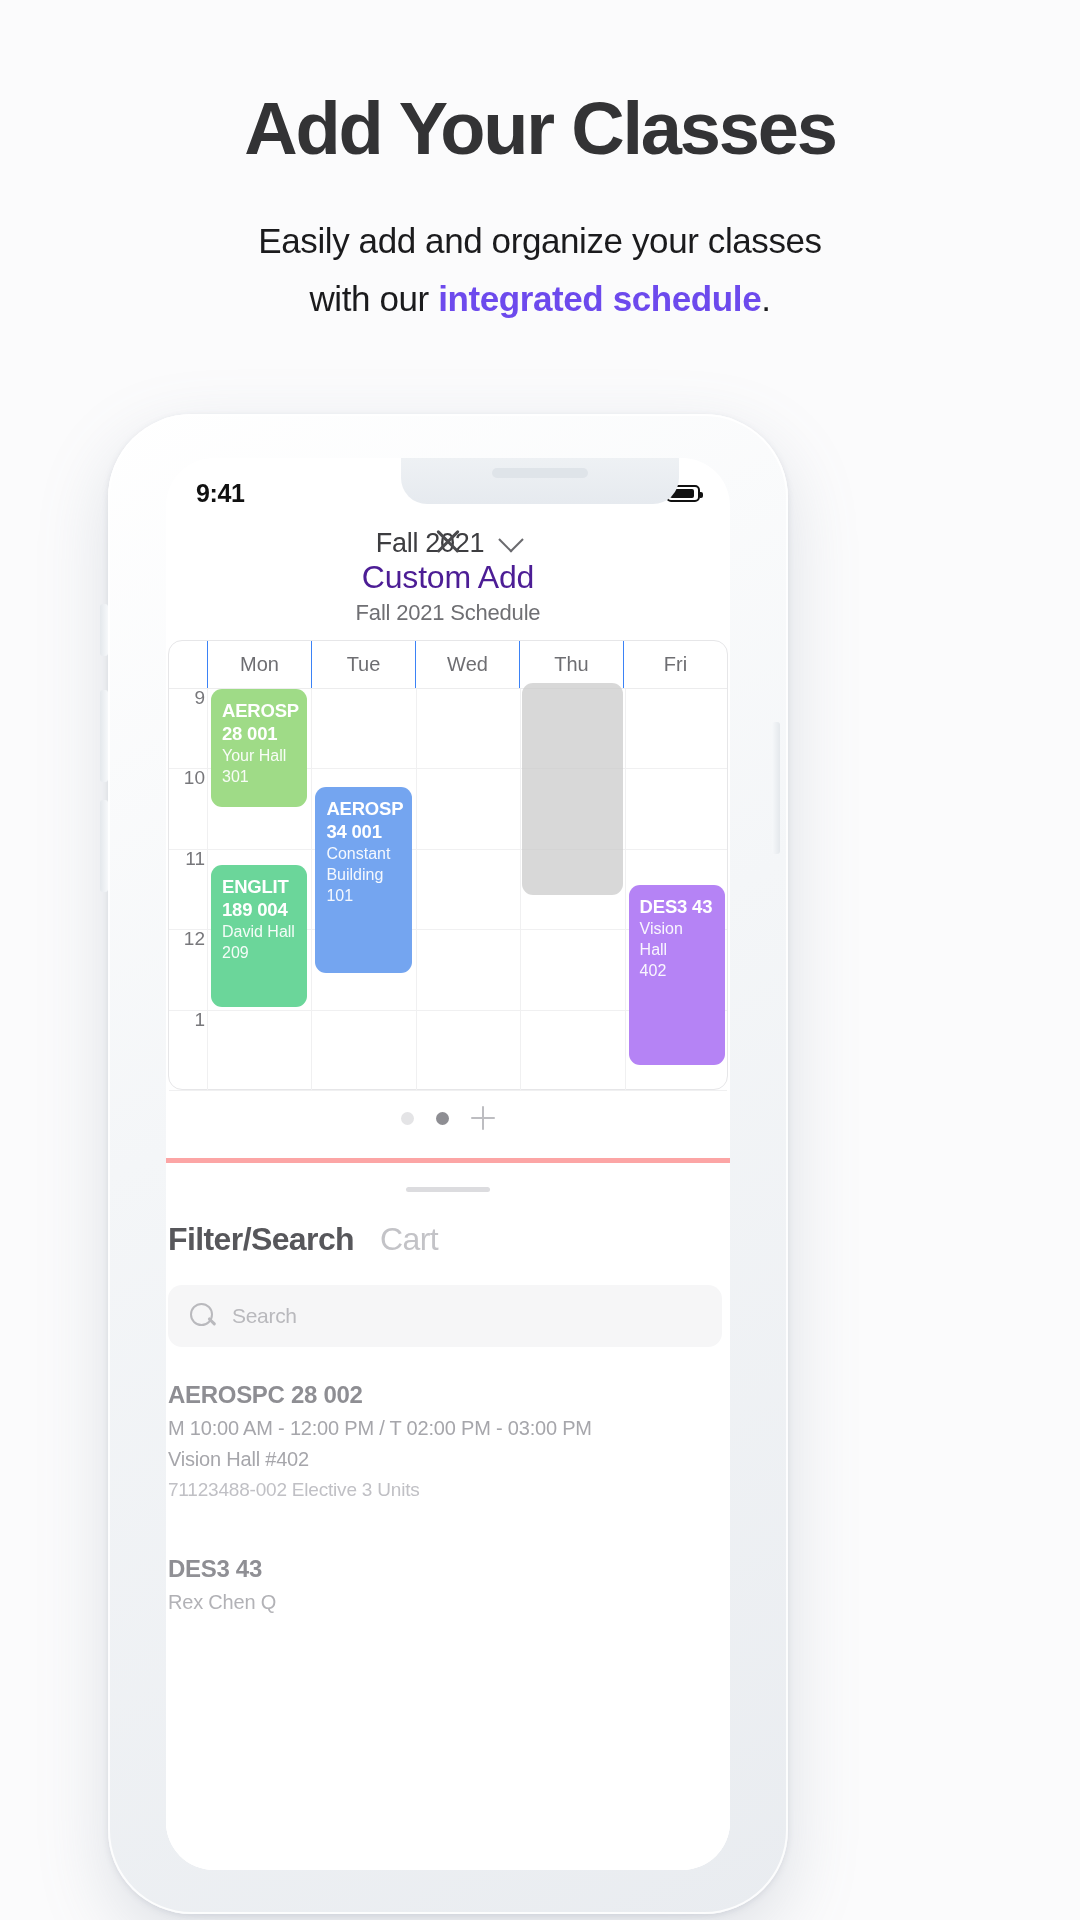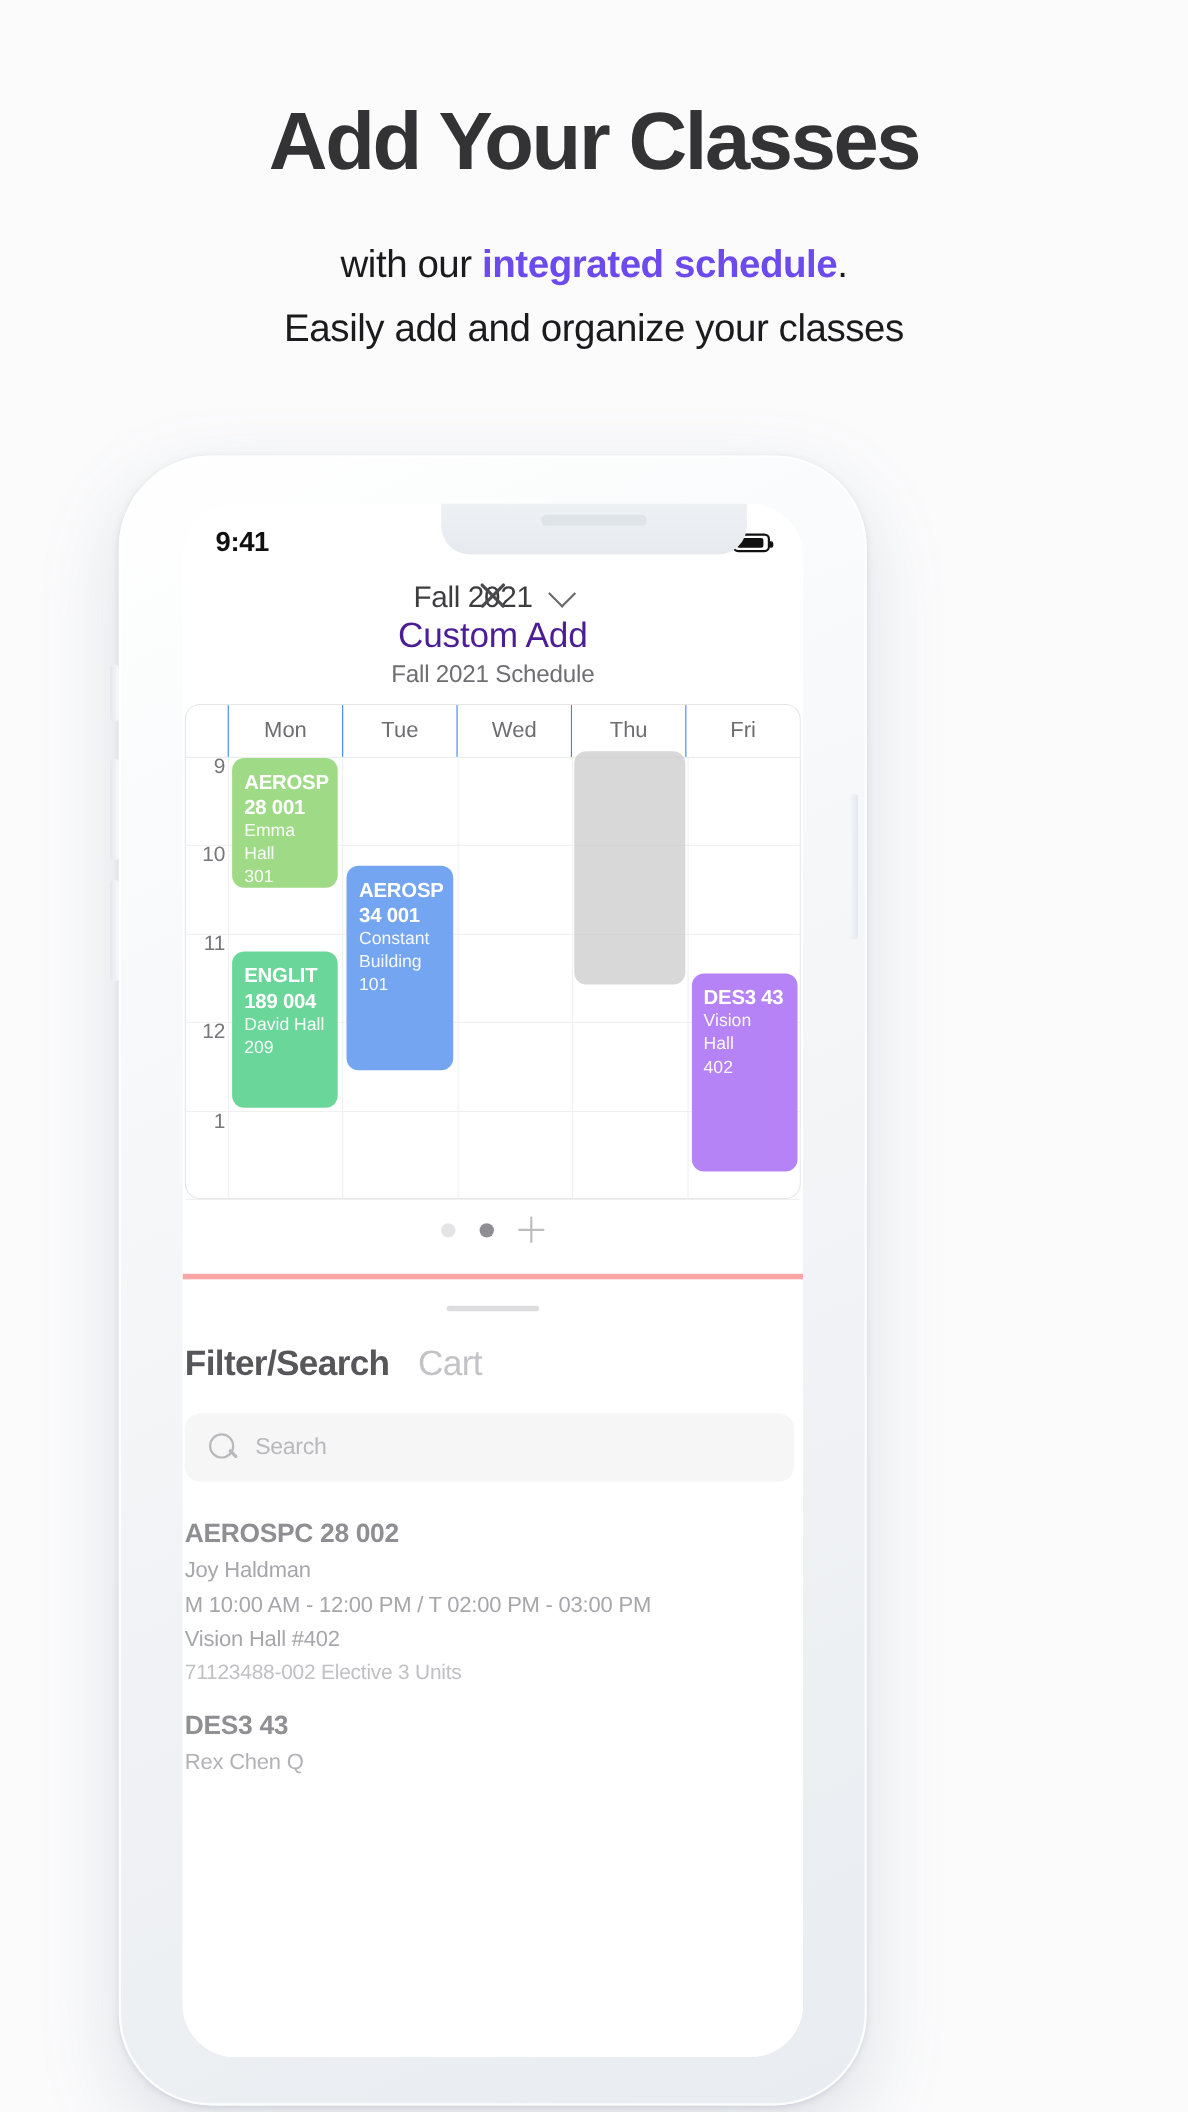--- a/index.html
+++ b/index.html
@@ -203,24 +203,24 @@
     pointer-events:none;
   }
 </style>
 </head>
 <body>
 
 <div id="root">
 
   <div class="headline">Add Your Classes</div>
   <div class="subline">
+    <div><span>Easily add and organize your classes</span></div>
     <div>
       <span>with our </span><span class="accent">integrated schedule</span><span>.</span>
     </div>
-    <div><span>Easily add and organize your classes</span></div>
   </div>
 
   <div class="phone"></div>
   <div class="btn-side btn-mute"></div>
   <div class="btn-side btn-volup"></div>
   <div class="btn-side btn-voldn"></div>
   <div class="btn-side btn-power"></div>
 
   <div class="screen">
 
@@ -286,21 +286,21 @@
           </div>
         <div class="hrow" style="top:321.6px">
             <span class="hlabel">1</span>
           </div>
 
         <div class="evt ghost" id="ghost-block" style="left: 353.2px; top: -6px; width: 100.4px; height: 212px;"></div>
 
         <div class="evt" id="evt-0" style="left: 42px; top: 0px; width: 96.4px; height: 118px; background: rgb(159, 219, 135);">
           <div class="t1"><span>AEROSP</span></div>
           <div class="t1"><span>28 001</span></div>
-          <div class="t2"><span>Emma Hall</span></div>
+          <div class="t2"><span>Your Hall</span></div>
           <div class="t2"><span>301</span></div>
         </div>
 
         <div class="evt" id="evt-1" style="left: 42px; top: 176px; width: 96.4px; height: 142px; background: rgb(107, 214, 154);">
           <div class="t1"><span>ENGLIT</span></div>
           <div class="t1"><span>189 004</span></div>
           <div class="t2"><span>David Hall</span></div>
           <div class="t2"><span>209</span></div>
         </div>
 
@@ -333,21 +333,20 @@
         <span class="tab idle">Cart</span>
       </div>
 
       <div class="searchbar">
         <span class="mag"></span>
         <span class="search-ph">Search</span>
       </div>
 
       <div class="course" style="top:218px">
         <div class="c-title">AEROSPC 28 002</div>
-        <div class="c-line">Joy Haldman</div>
         <div class="c-line">M 10:00 AM - 12:00 PM / T 02:00 PM - 03:00 PM</div>
         <div class="c-line">Vision Hall #402</div>
         <div class="c-meta">71123488-002   Elective   3 Units</div>
       </div>
 
       <div class="course" style="top:392px">
         <div class="c-title">DES3 43</div>
         <div class="c-line">Rex Chen Q</div>
       </div>
 

